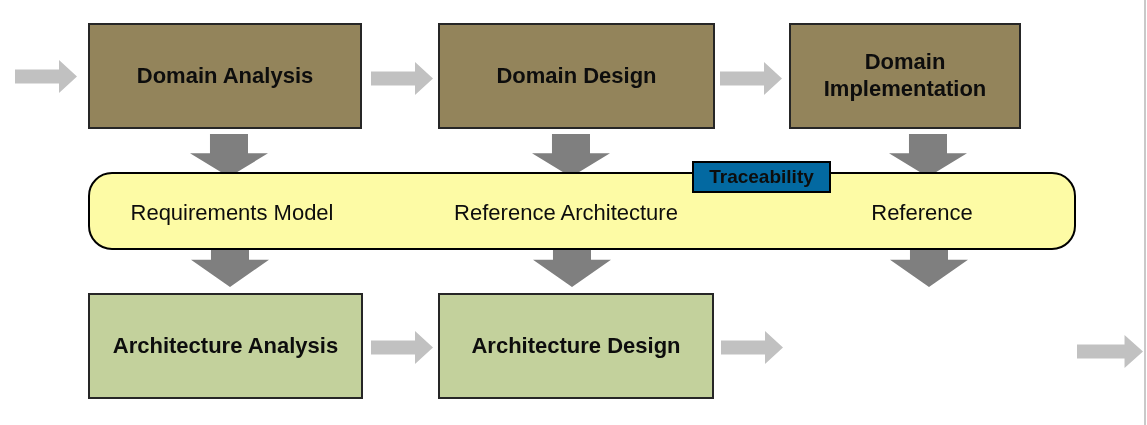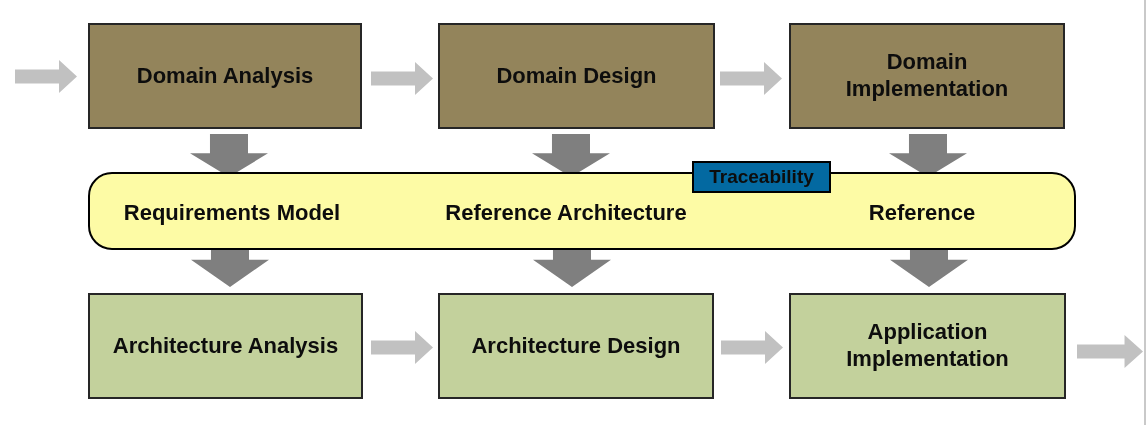--- a/index.html
+++ b/index.html
@@ -23,40 +23,40 @@
     text-align:center;
   }
   .pbox .lbl{
     font-size:22px;font-weight:700;color:#0d0d0d;
     line-height:1.22;padding:0 14px;
   }
   .brown{background:#93845B;}
   .green{background:#C3D19C;}
   .t1{left:88px;top:23px;width:274px;}
   .t2{left:438px;top:23px;width:277px;}
-  .t3{left:789px;top:23px;width:276px;}
+  .t3{left:789px;top:23px;width:232px;}
   .b1{left:88px;top:293px;width:275px;}
   .b2{left:438px;top:293px;width:276px;}
   .b3{left:789px;top:293px;width:277px;}
 
   
   .band{
     position:absolute;
     left:88px;top:172px;width:988px;height:78px;
     background:#FDFBA5;
     border:2px solid #000000;
     border-radius:24px;
     box-sizing:border-box;
     z-index:2;
   }
   .band-label{
     position:absolute;
     top:200px;
     transform:translateX(-50%);
-    font-size:22px;font-weight:700;color:#0d0d0d;
+    font-size:22px;font-weight:400;color:#0d0d0d;
     white-space:nowrap;
     z-index:3;
     text-align:center;
   }
   .bl1{left:232px;}
   .bl2{left:566px;}
   .bl3{left:922px;}
   .tag{
     position:absolute;
     left:692px;top:161px;width:139px;height:32px;
@@ -135,22 +135,19 @@
   <div class="adown r2 d1b"></div>
   <div class="adown r2 d2b"></div>
   <div class="adown r2 d3b"></div>
 
   <div class="pbox green b1">
     <span class="lbl">Architecture Analysis</span>
   </div>
   <div class="pbox green b2">
     <span class="lbl">Architecture Design</span>
   </div>
-  <div class="pbox green b3">
-    <span class="lbl">Application Implementation</span>
-  </div>
 
   <div class="aright h-b12"></div>
   <div class="aright h-b23"></div>
   <div class="aright h-out"></div>
 
   <div class="edge-line"></div>
 </div>
 
 </body></html>

